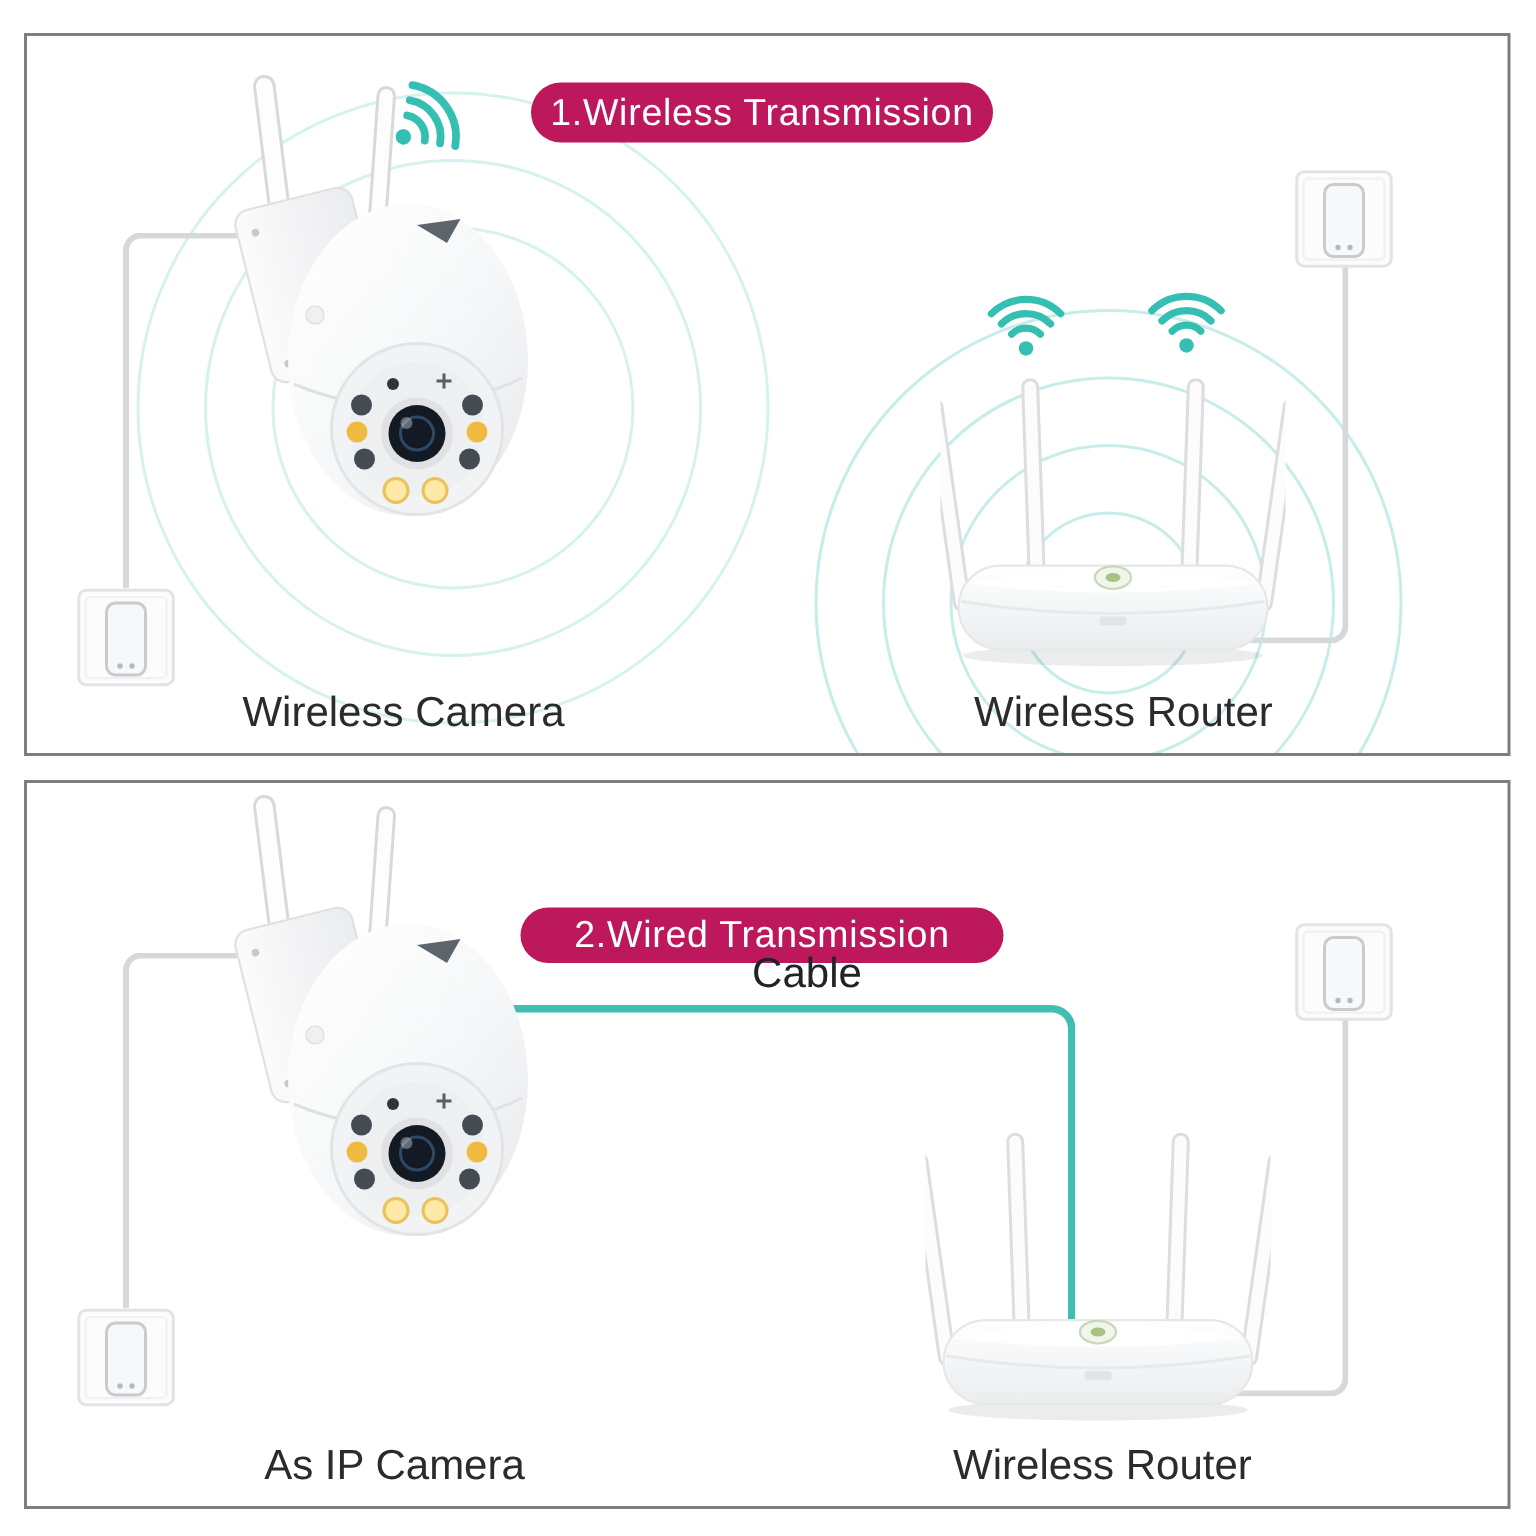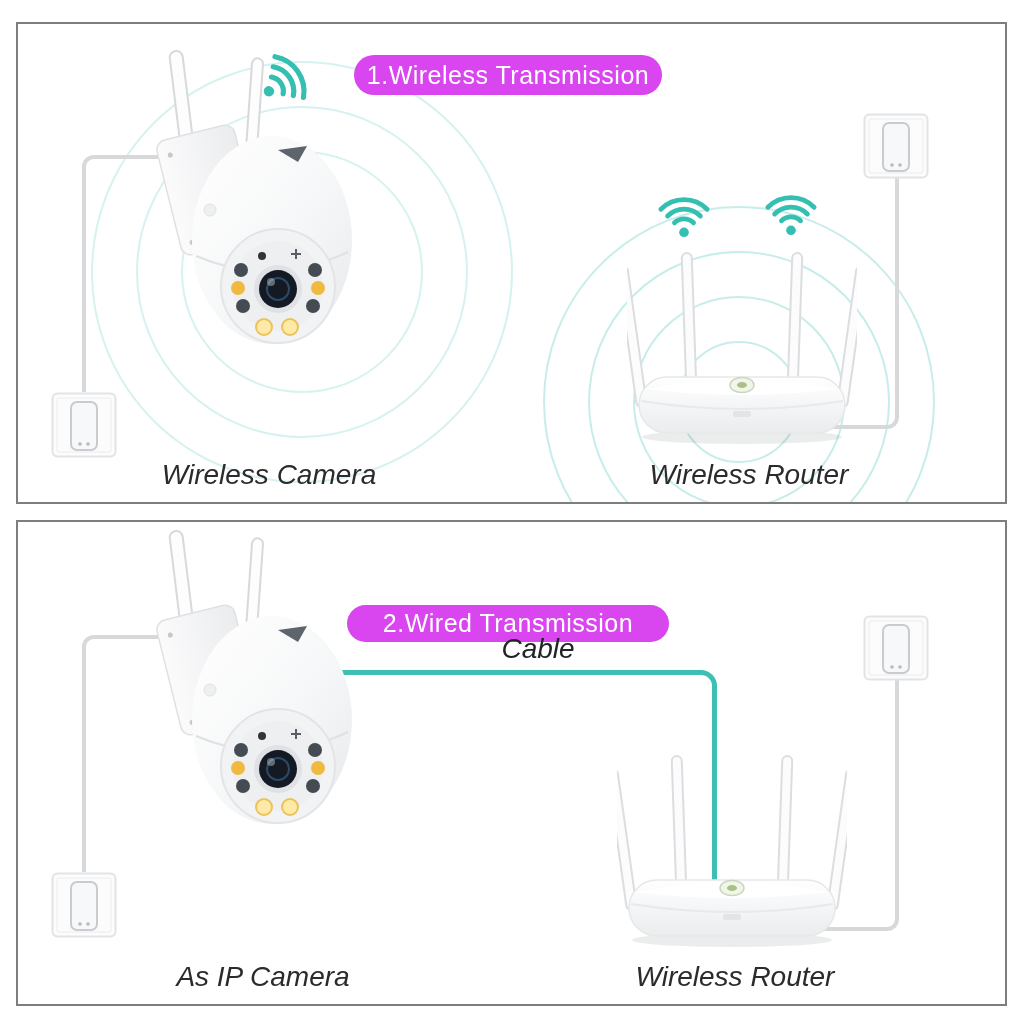--- a/index.html
+++ b/index.html
@@ -2,26 +2,26 @@
 <html><head>
 <meta charset="utf-8">
 <style>
   html,body{margin:0;padding:0;background:#ffffff;}
   .canvas{position:relative;width:1024px;height:1024px;background:#ffffff;overflow:hidden;
           font-family:"Liberation Sans", sans-serif;}
   .panel{position:absolute;left:16px;width:991px;border:2px solid #7e7e7e;background:#ffffff;box-sizing:border-box;}
   .panel1{top:22px;height:482px;}
   .panel2{top:520px;height:486px;}
 
-  .pill{position:absolute;background:#d946ef;border-radius:22px;display:flex;align-items:center;justify-content:center;text-align:right;}
+  .pill{position:absolute;background:#be185d;border-radius:22px;display:flex;align-items:center;justify-content:center;text-align:right;}
   .pill span{color:#ffffff;font-size:25px;letter-spacing:0.5px;}
   .pill1{left:336px;top:31px;width:308px;height:40px;}
   .pill2{left:329px;top:35px;width:322px;height:37px;margin-top:48px;}
 
-  .label{position:absolute;color:#2b2b2d;font-size:28px;text-align:center;height:34px;line-height:34px;font-style:italic;}
+  .label{position:absolute;color:#2b2b2d;font-size:28px;text-align:center;height:34px;line-height:34px;}
   .label-p1-cam{left:101px;top:434px;width:300px;}
   .label-p1-router{left:581px;top:434px;width:300px;}
   .label-p2-cam{left:95px;top:438px;width:300px;}
   .label-p2-router{left:567px;top:438px;width:300px;}
   .cable-caption{left:420px;top:110px;width:200px;color:#222326;}
 
   
   .cable{position:absolute;box-sizing:border-box;}
   .cable-tl{left:64px;top:131px;width:90px;height:237px;
             border-left:4px solid #d7d8da;border-top:4px solid #d7d8da;border-top-left-radius:12px;}

